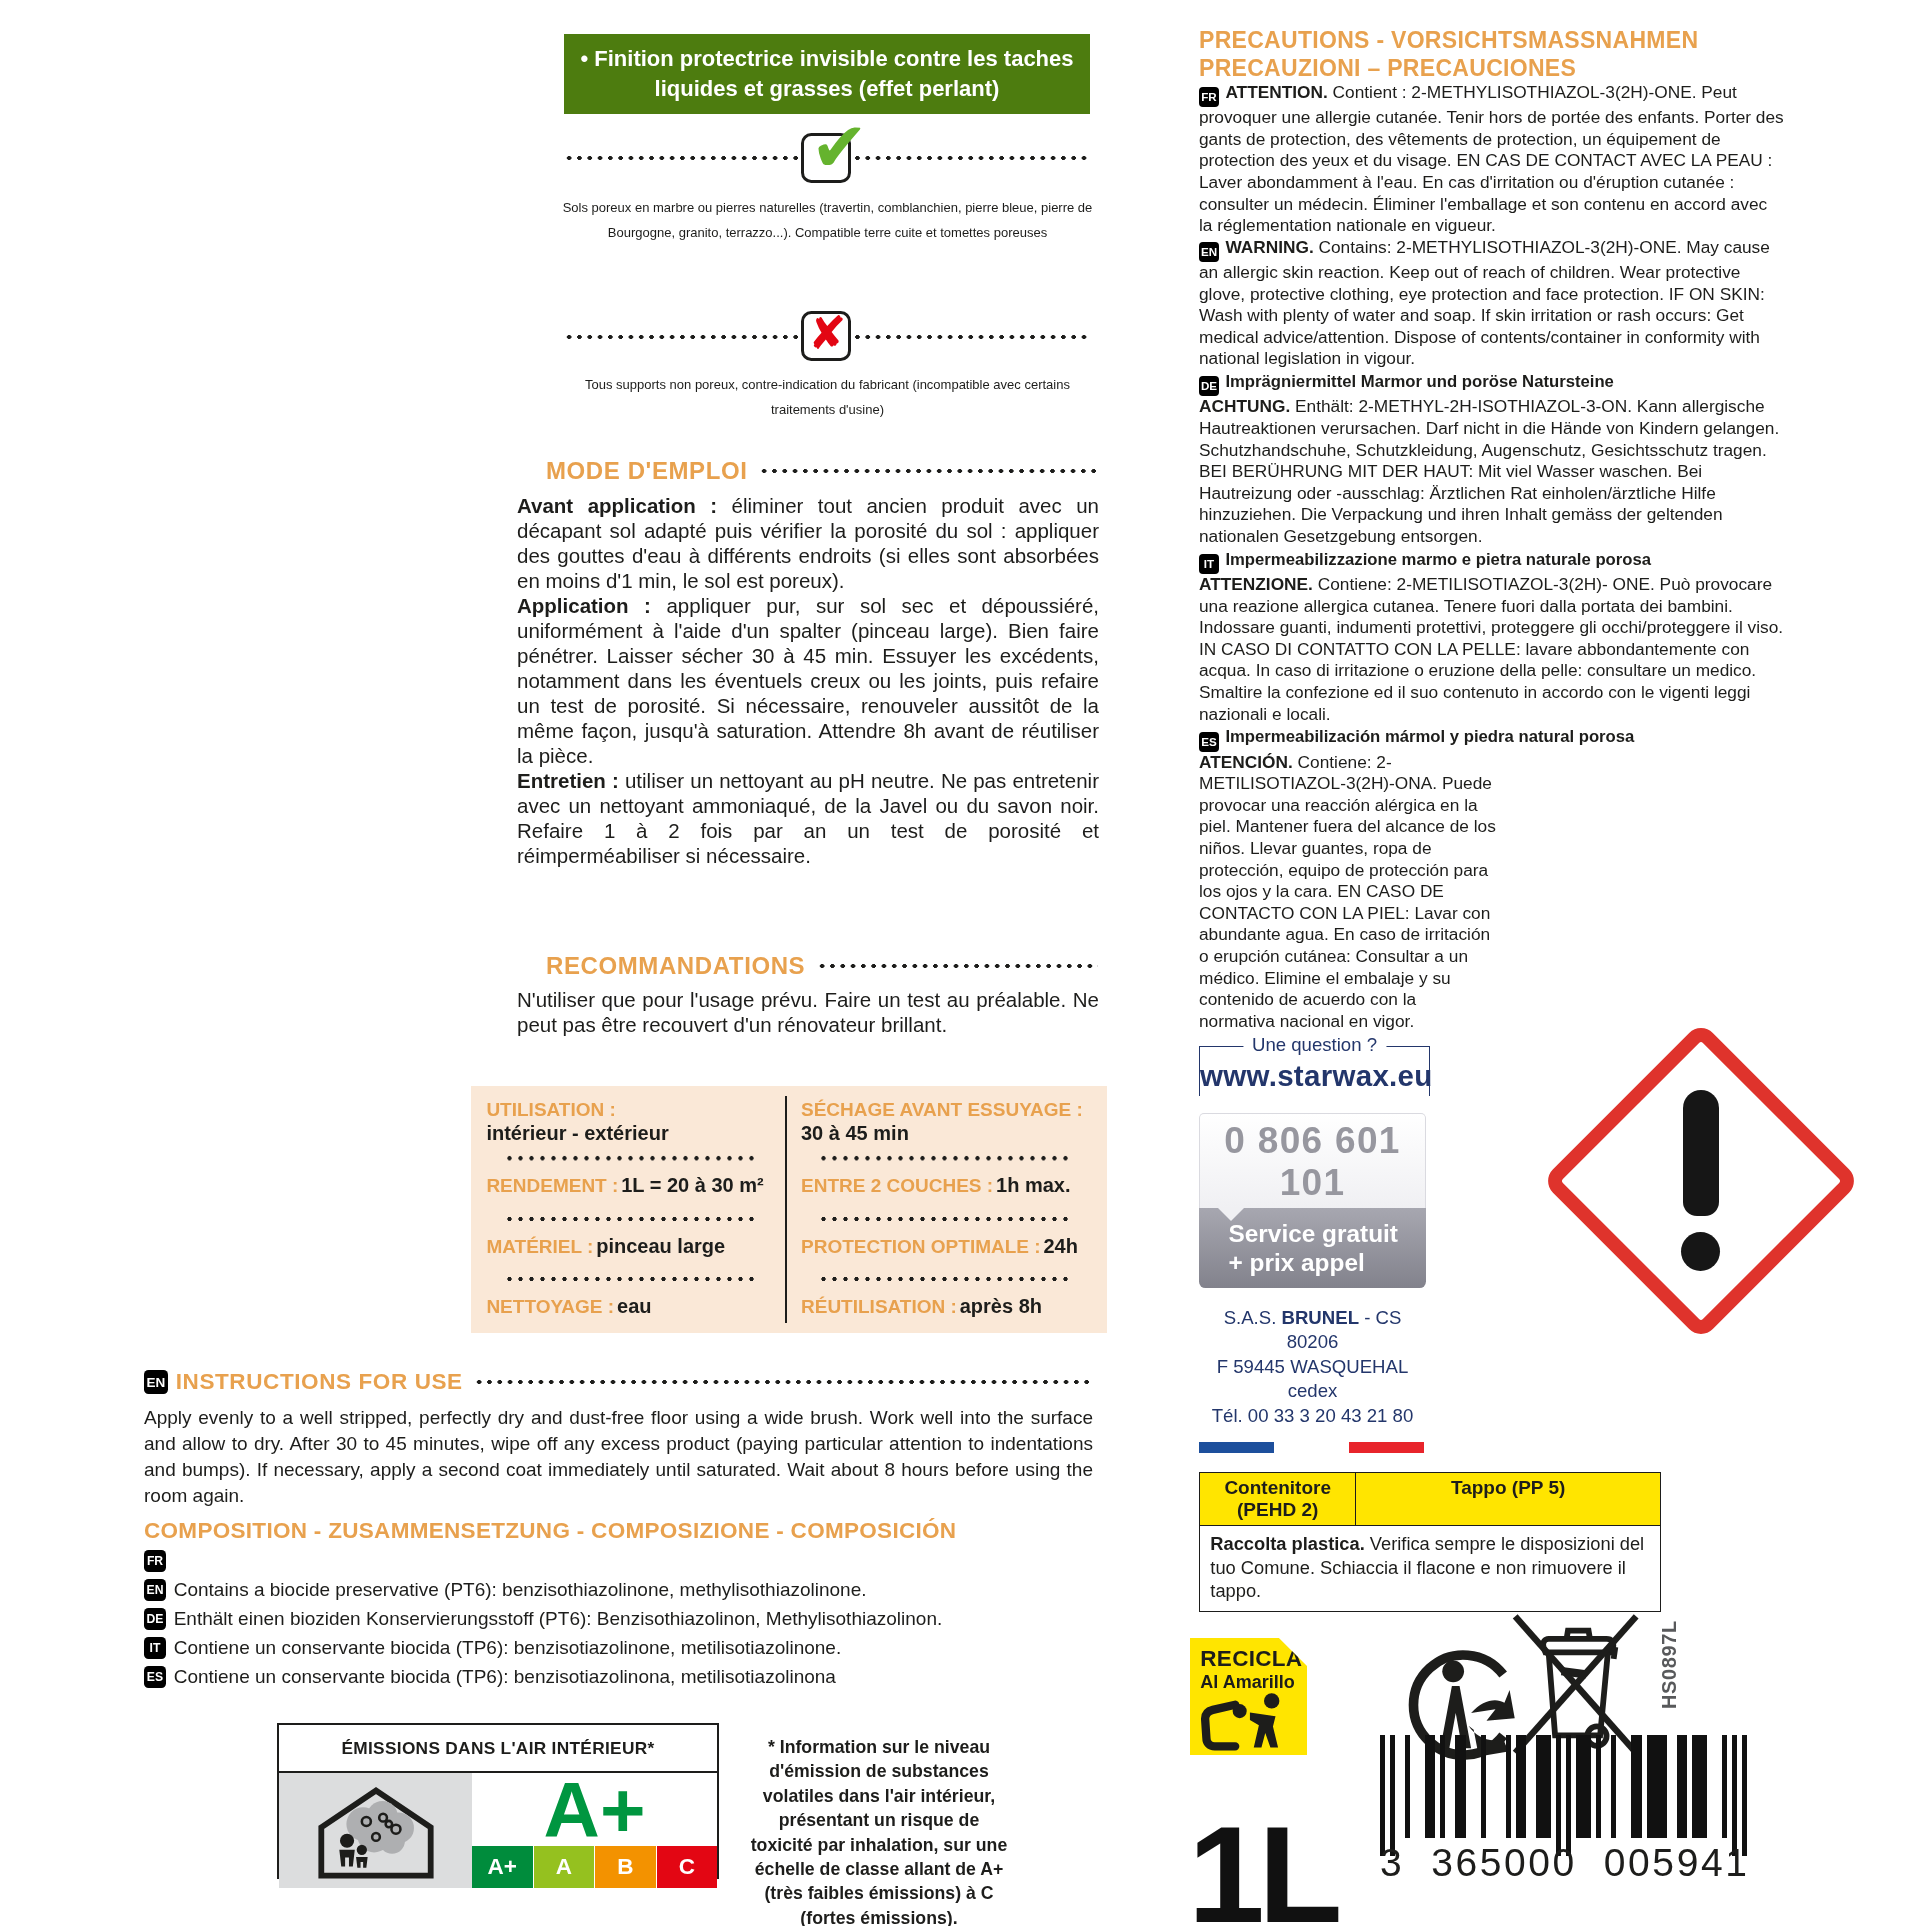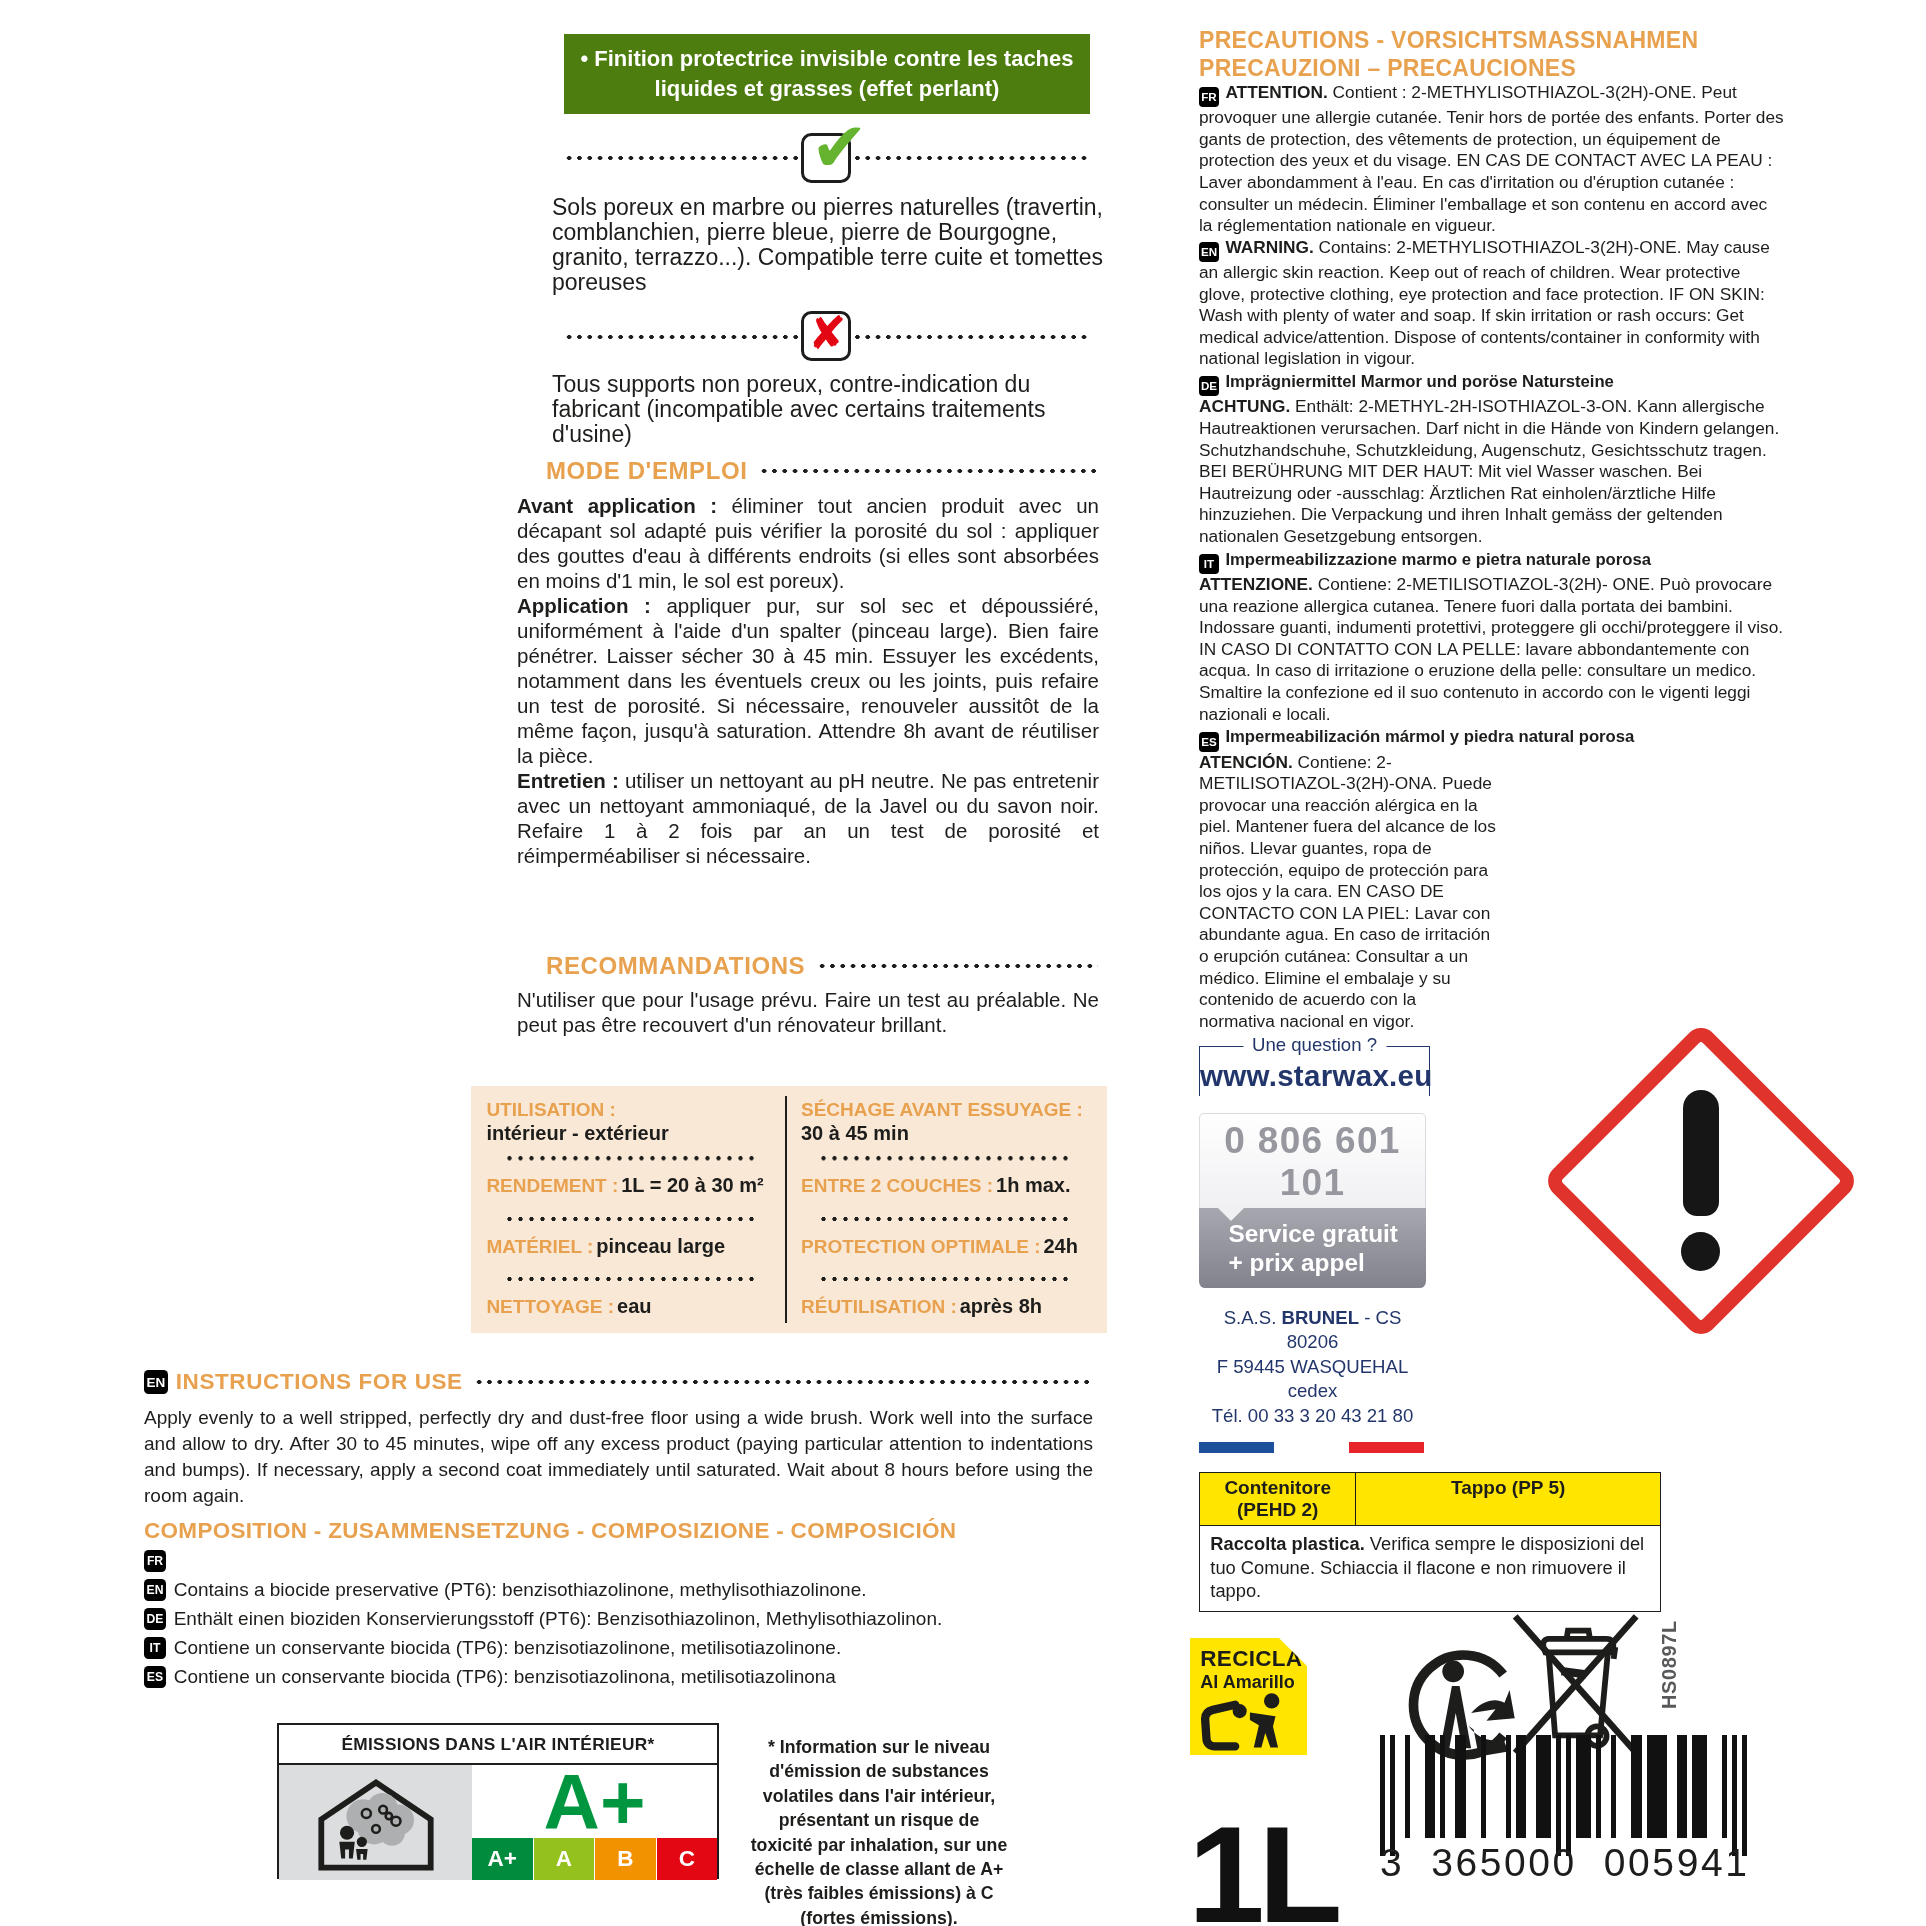--- a/index.html
+++ b/index.html
@@ -16,21 +16,21 @@
 
   .okline{left:564px;top:155px;width:526px;}
   .noline{left:564px;top:334px;width:526px;}
   .markbox{width:50px;height:50px;background:#fff;border:3.2px solid #1d1d1b;border-radius:10.3px;box-sizing:border-box;}
   .checkbox{left:801px;top:133px;}
   .xbox{left:801px;top:311px;}
   .glyph{font-family:"DejaVu Sans", sans-serif;position:absolute;}
   .check-glyph{color:#65B32E;font-size:69px;left:6.4px;top:-29.5px;}
   .x-glyph{color:#E30613;font-size:46px;left:3.9px;top:-7.7px;}
 
-  .centered-txt{font-size:23px;line-height:25px;}
+  .centered-txt{text-align:center;font-size:13px;line-height:25px;}
   .ok-text{left:552px;top:195px;width:551px;}
   .no-text{left:552px;top:372px;width:551px;}
 
   .sec-head{display:flex;align-items:center;}
   .sec-head .ttl{color:#E8A14E;font-weight:bold;font-size:24px;letter-spacing:0.6px;white-space:nowrap;}
   .h-mode{left:546px;top:457px;width:552px;}
   .h-reco{left:546px;top:952px;width:552px;}
 
   .bodytxt{font-size:20.5px;line-height:25px;text-align:justify;}
   .bodytxt p{margin:0;}
@@ -57,21 +57,21 @@
   .h-instr{left:144px;top:1369px;width:949px;}
   .h-instr .ttl,.h-compo .ttl{font-size:22.5px;}
   .instr-text{left:144px;top:1405px;width:949px;font-size:19px;line-height:26px;text-align:justify;}
   .h-compo{left:144px;top:1518px;width:949px;color:#E8A14E;font-weight:bold;font-size:22.5px;letter-spacing:0.3px;}
   .compo{left:144px;top:1550px;width:976px;font-size:19px;}
   .compo .cline{display:flex;align-items:center;margin-bottom:7px;}
   .compo .badge-lg{width:22px;height:22px;font-size:12.2px;}
 
   
   .emis{left:277px;top:1723px;width:442px;height:156px;border:2.6px solid #1d1d1b;box-sizing:border-box;background:#fff;}
-  .emis .hd{height:40px;border-bottom:2.6px solid #1d1d1b;box-sizing:border-box;display:flex;align-items:center;justify-content:center;font-weight:bold;font-size:17.3px;letter-spacing:0.3px;text-align:center;}
+  .emis .hd{height:48px;border-bottom:2.6px solid #1d1d1b;box-sizing:border-box;display:flex;align-items:center;justify-content:center;font-weight:bold;font-size:17.3px;letter-spacing:0.3px;text-align:center;}
   .emis .row{display:flex;height:115px;}
   .emis .house{width:193px;background:#DCDDDE;display:flex;align-items:center;justify-content:center;}
   .emis .rightcol{flex:1;display:flex;flex-direction:column;}
   .emis .big{height:73px;display:flex;align-items:center;justify-content:center;color:#009640;font-weight:bold;font-size:78px;line-height:1;}
   .emis .scale{height:42px;display:flex;}
   .emis .cell{flex:1;display:flex;align-items:center;justify-content:center;color:#fff;font-weight:bold;font-size:22.5px;border-right:1.9px solid #fff;}
   .emis .cell:last-child{border-right:none;}
   .c-aplus{background:#008C3C;}.c-a{background:#95C11F;}.c-b{background:#F39200;}.c-c{background:#E30613;}
   .emis-note{left:750px;top:1735px;width:258px;text-align:center;font-weight:bold;font-size:17.7px;line-height:24.4px;}
 

